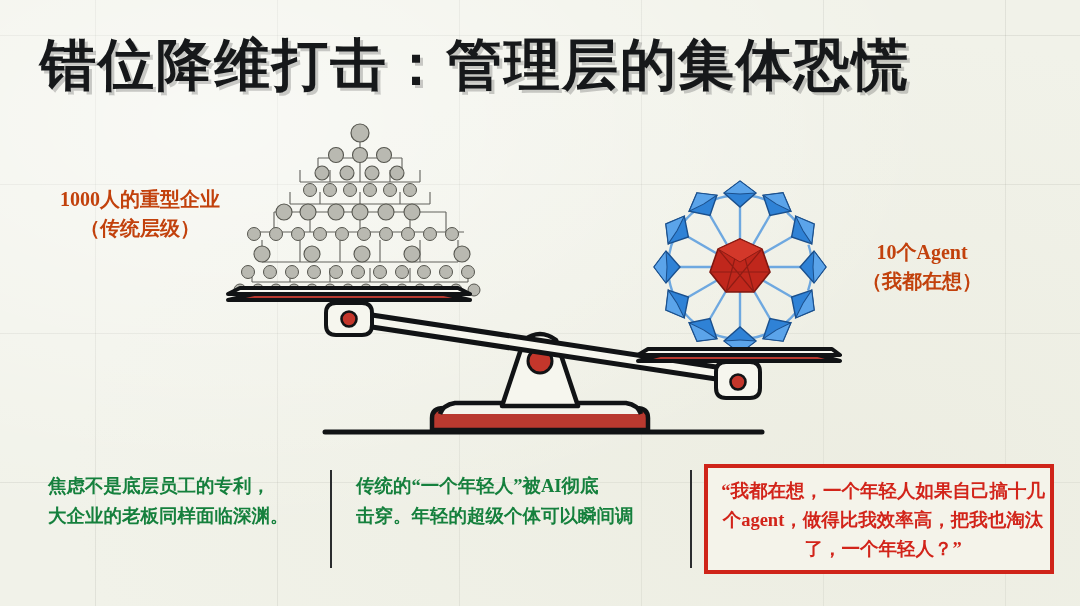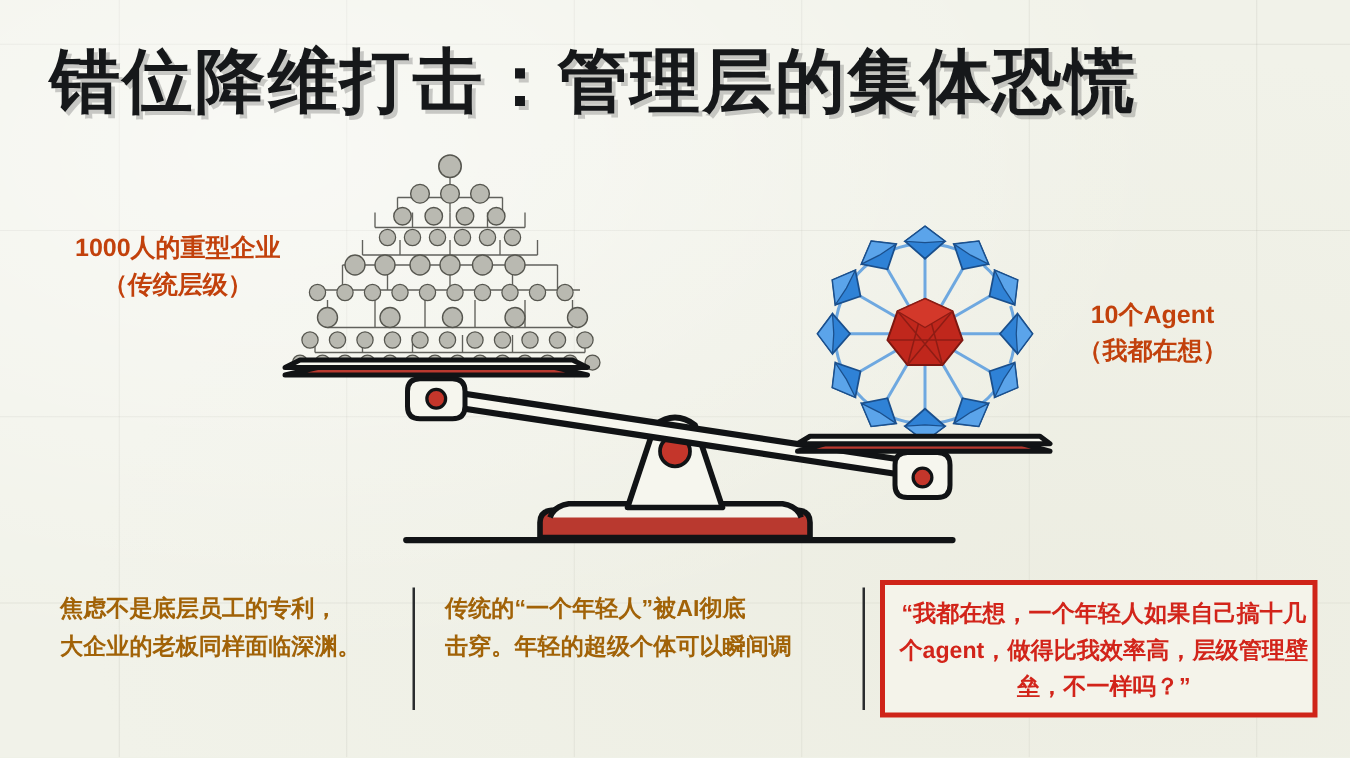--- a/index.html
+++ b/index.html
@@ -6,21 +6,21 @@
     margin: 0;
     padding: 0;
     background: #eef0e6;
   }
   #slide {
     position: relative;
     width: 1080px;
     height: 606px;
     overflow: hidden;
     background: #f1f2e9;
-    font-family: Liberation Sans, sans-serif;
+    font-family: Liberation Serif, serif;
   }
   
   #grid {
     position: absolute;
     inset: 0;
     background-image:
       linear-gradient(to right, rgba(140,140,130,0.16) 1px, transparent 1px),
       linear-gradient(to bottom, rgba(140,140,130,0.16) 1px, transparent 1px);
     background-size: 182px 149px;
     background-position: 95px -114px;
@@ -57,21 +57,21 @@
     white-space: nowrap;
   }
   #label-left { left: 60px; top: 185px; }
   #label-right { left: 862px; top: 238px; }
 
   
   .caption {
     position: absolute;
     font-size: 18.5px;
     font-weight: 700;
-    color: #a16207;
+    color: #15803d;
     line-height: 1.62;
   }
   #caption-1 { left: 48px; top: 472px; width: 270px; }
   #caption-2 { left: 356px; top: 472px; width: 320px; }
 
   .divider {
     position: absolute;
     width: 2px;
     background: #2a2c2e;
   }
@@ -331,16 +331,16 @@
   <div class="divider" id="divider-1"></div>
 
   <div class="caption" id="caption-2">
     <div>传统的“一个年轻人”被AI彻底</div>
     <div>击穿。年轻的超级个体可以瞬间调</div>
   </div>
 
   <div class="divider" id="divider-2"></div>
 
   <div id="quote-box">
-    <div id="quote-text">“我都在想，一个年轻人如果自己搞十几个agent，做得比我效率高，层级管理壁垒，不一样吗？”</div>
+    <div id="quote-text">“我都在想，一个年轻人如果自己搞十几个agent，做得比我效率高，把我也淘汰了，一个年轻人？”</div>
   </div>
 
 </div>
 
 </body></html>

